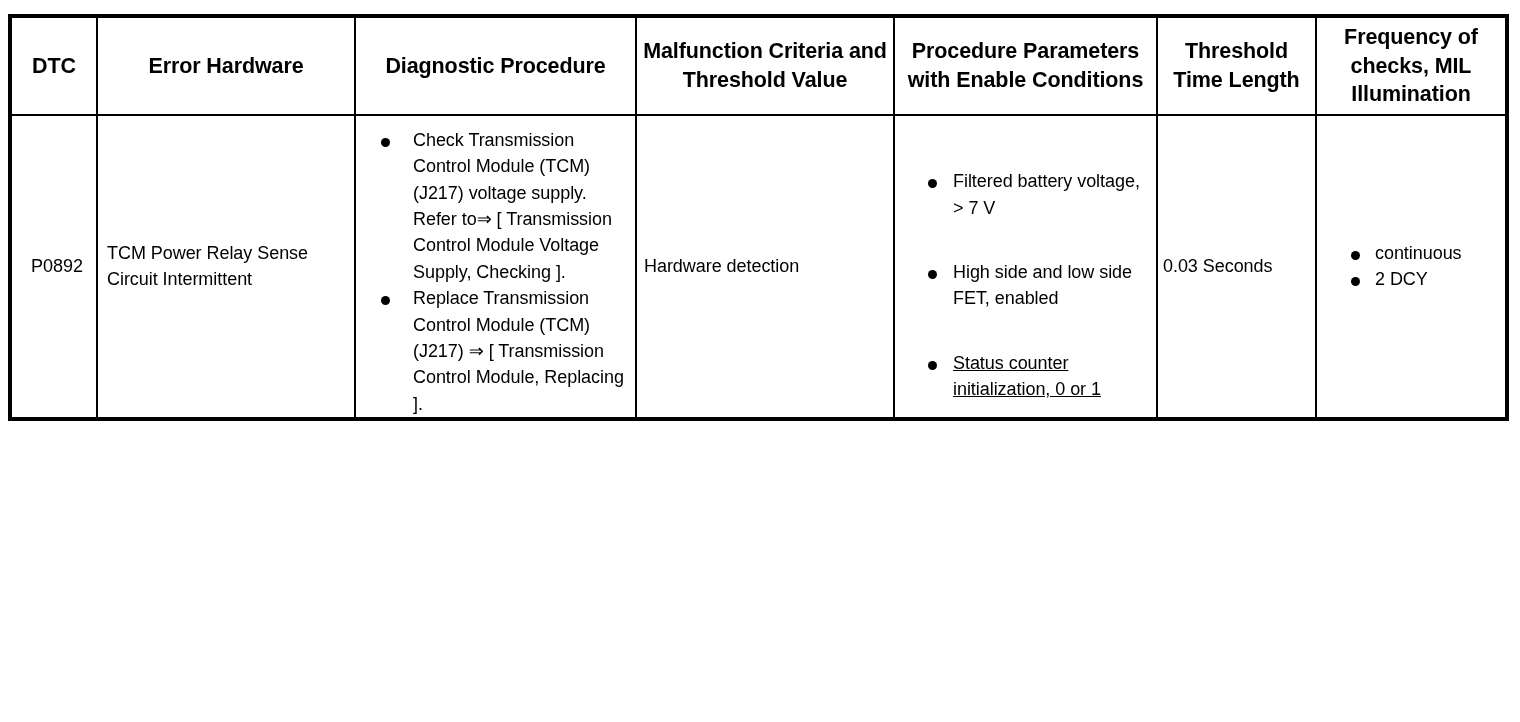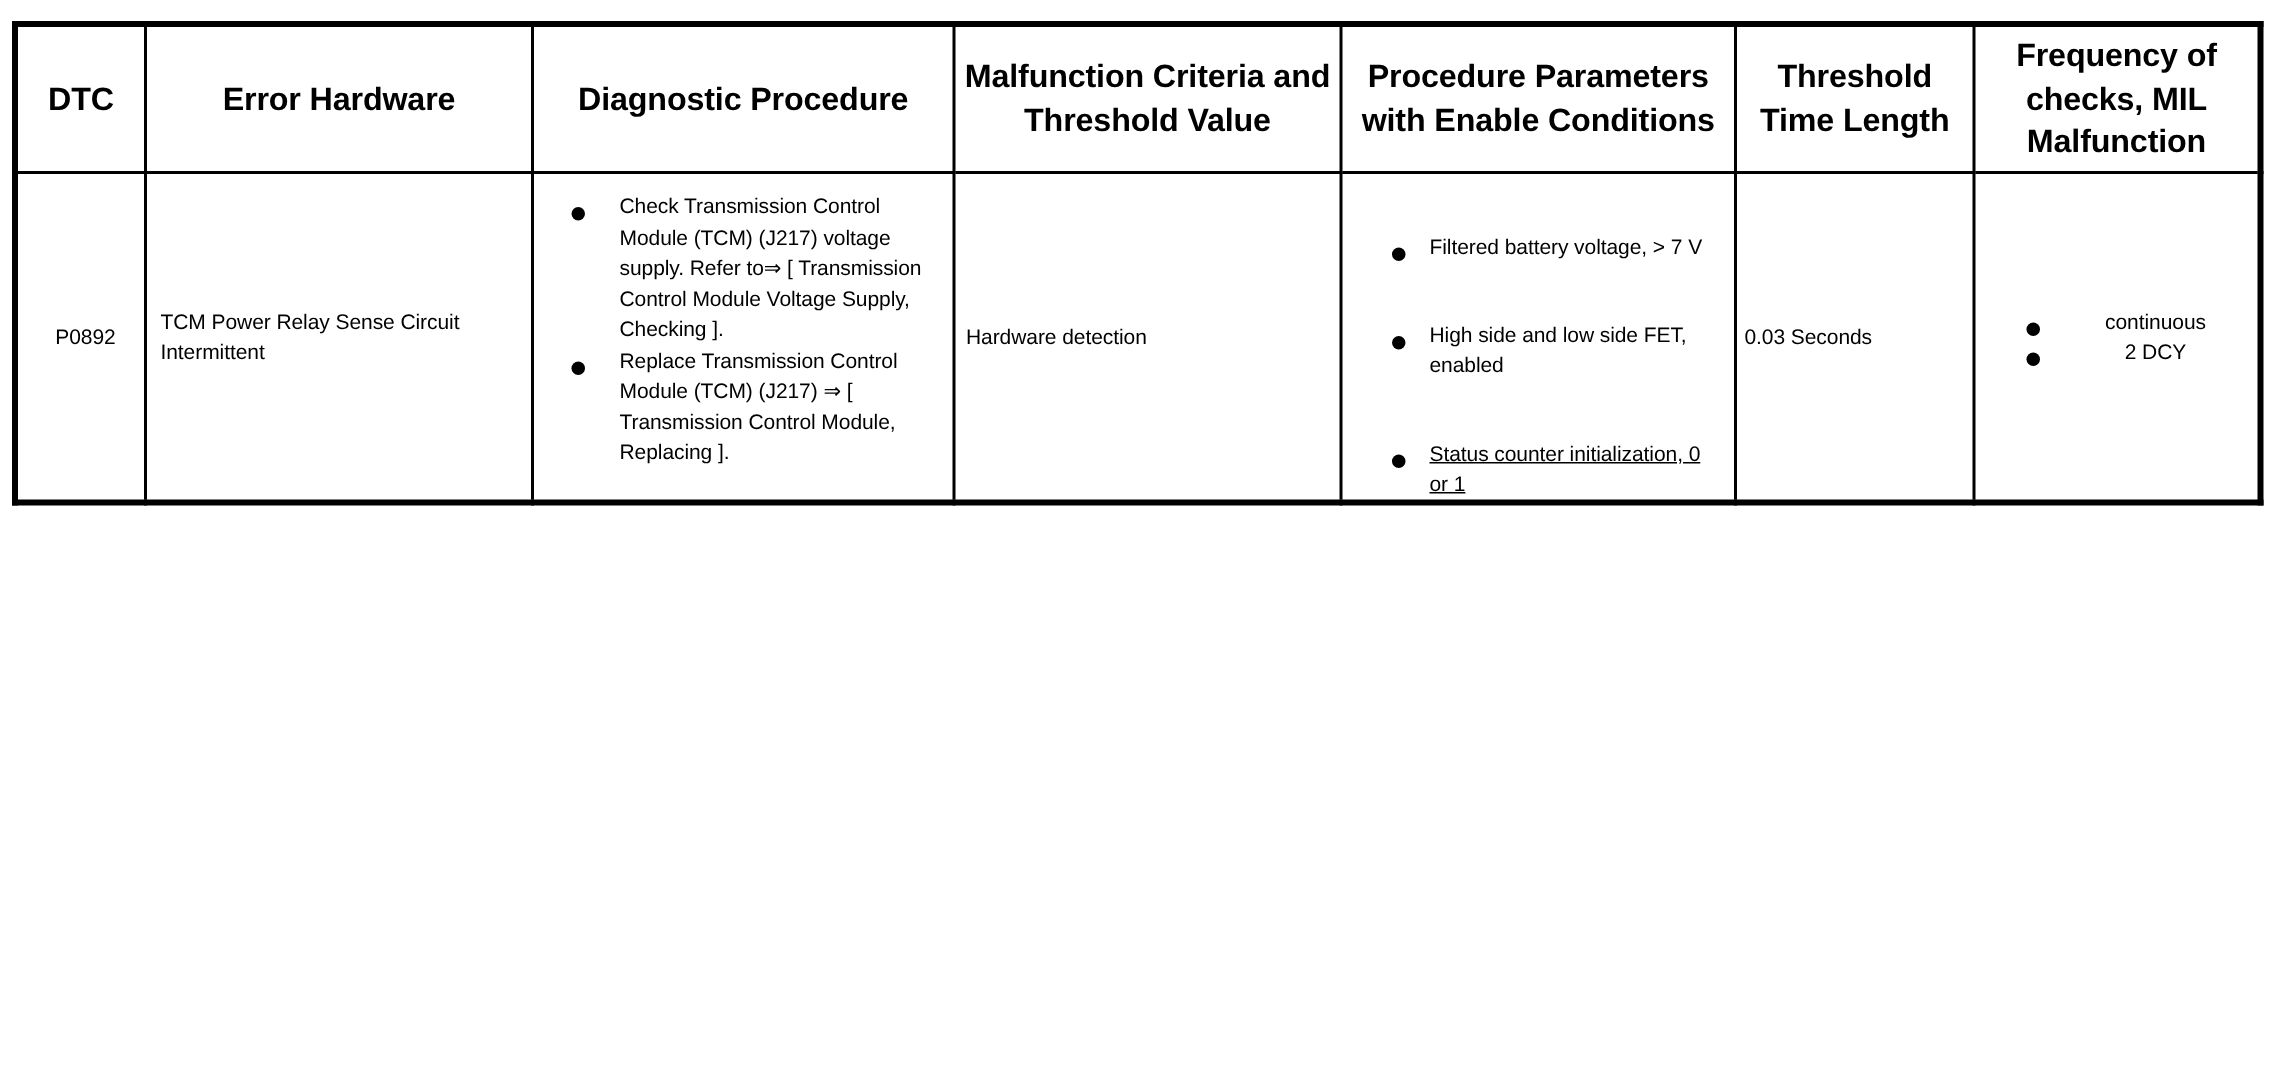--- a/index.html
+++ b/index.html
@@ -48,21 +48,21 @@
     vertical-align: middle;
     font-weight: bold;
     font-size: 21.5px;
     line-height: 1.33;
     padding: 2px 4px;
     letter-spacing: -0.1px;
   }
 
   tbody td {
     vertical-align: top;
-    font-size: 14px;
+    font-size: 18px;
     line-height: 1.465;
     font-weight: normal;
     padding: 0;
     letter-spacing: -0.05px;
   }
 
   
   col.c-dtc      { width: 87px; }
   col.c-err      { width: 258px; }
   col.c-diag     { width: 281px; }
@@ -96,21 +96,20 @@
     padding-top: 11px;
     padding-left: 0;
   }
   .cell-sec {
     vertical-align: middle;
     padding-left: 0;
   }
   .cell-freq {
     vertical-align: middle;
     padding-left: 0;
-    text-align: center;
   }
 
   ul.bullets {
     list-style: none;
     margin: 0;
     padding: 0;
   }
   ul.bullets > li {
     position: relative;
     margin: 0;
@@ -165,21 +164,21 @@
     </colgroup>
 
     <thead>
       <tr>
         <th>DTC</th>
         <th>Error Hardware</th>
         <th>Diagnostic Procedure</th>
         <th>Malfunction Criteria and Threshold Value</th>
         <th>Procedure Parameters with Enable Conditions</th>
         <th>Threshold Time Length</th>
-        <th>Frequency of checks, MIL Malfunction</th>
+        <th>Frequency of checks, MIL Illumination</th>
       </tr>
     </thead>
 
     <tbody>
       <tr>
 
         <td class="cell-dtc">P0892</td>
 
         <td class="cell-err">TCM Power Relay Sense Circuit Intermittent</td>
 

